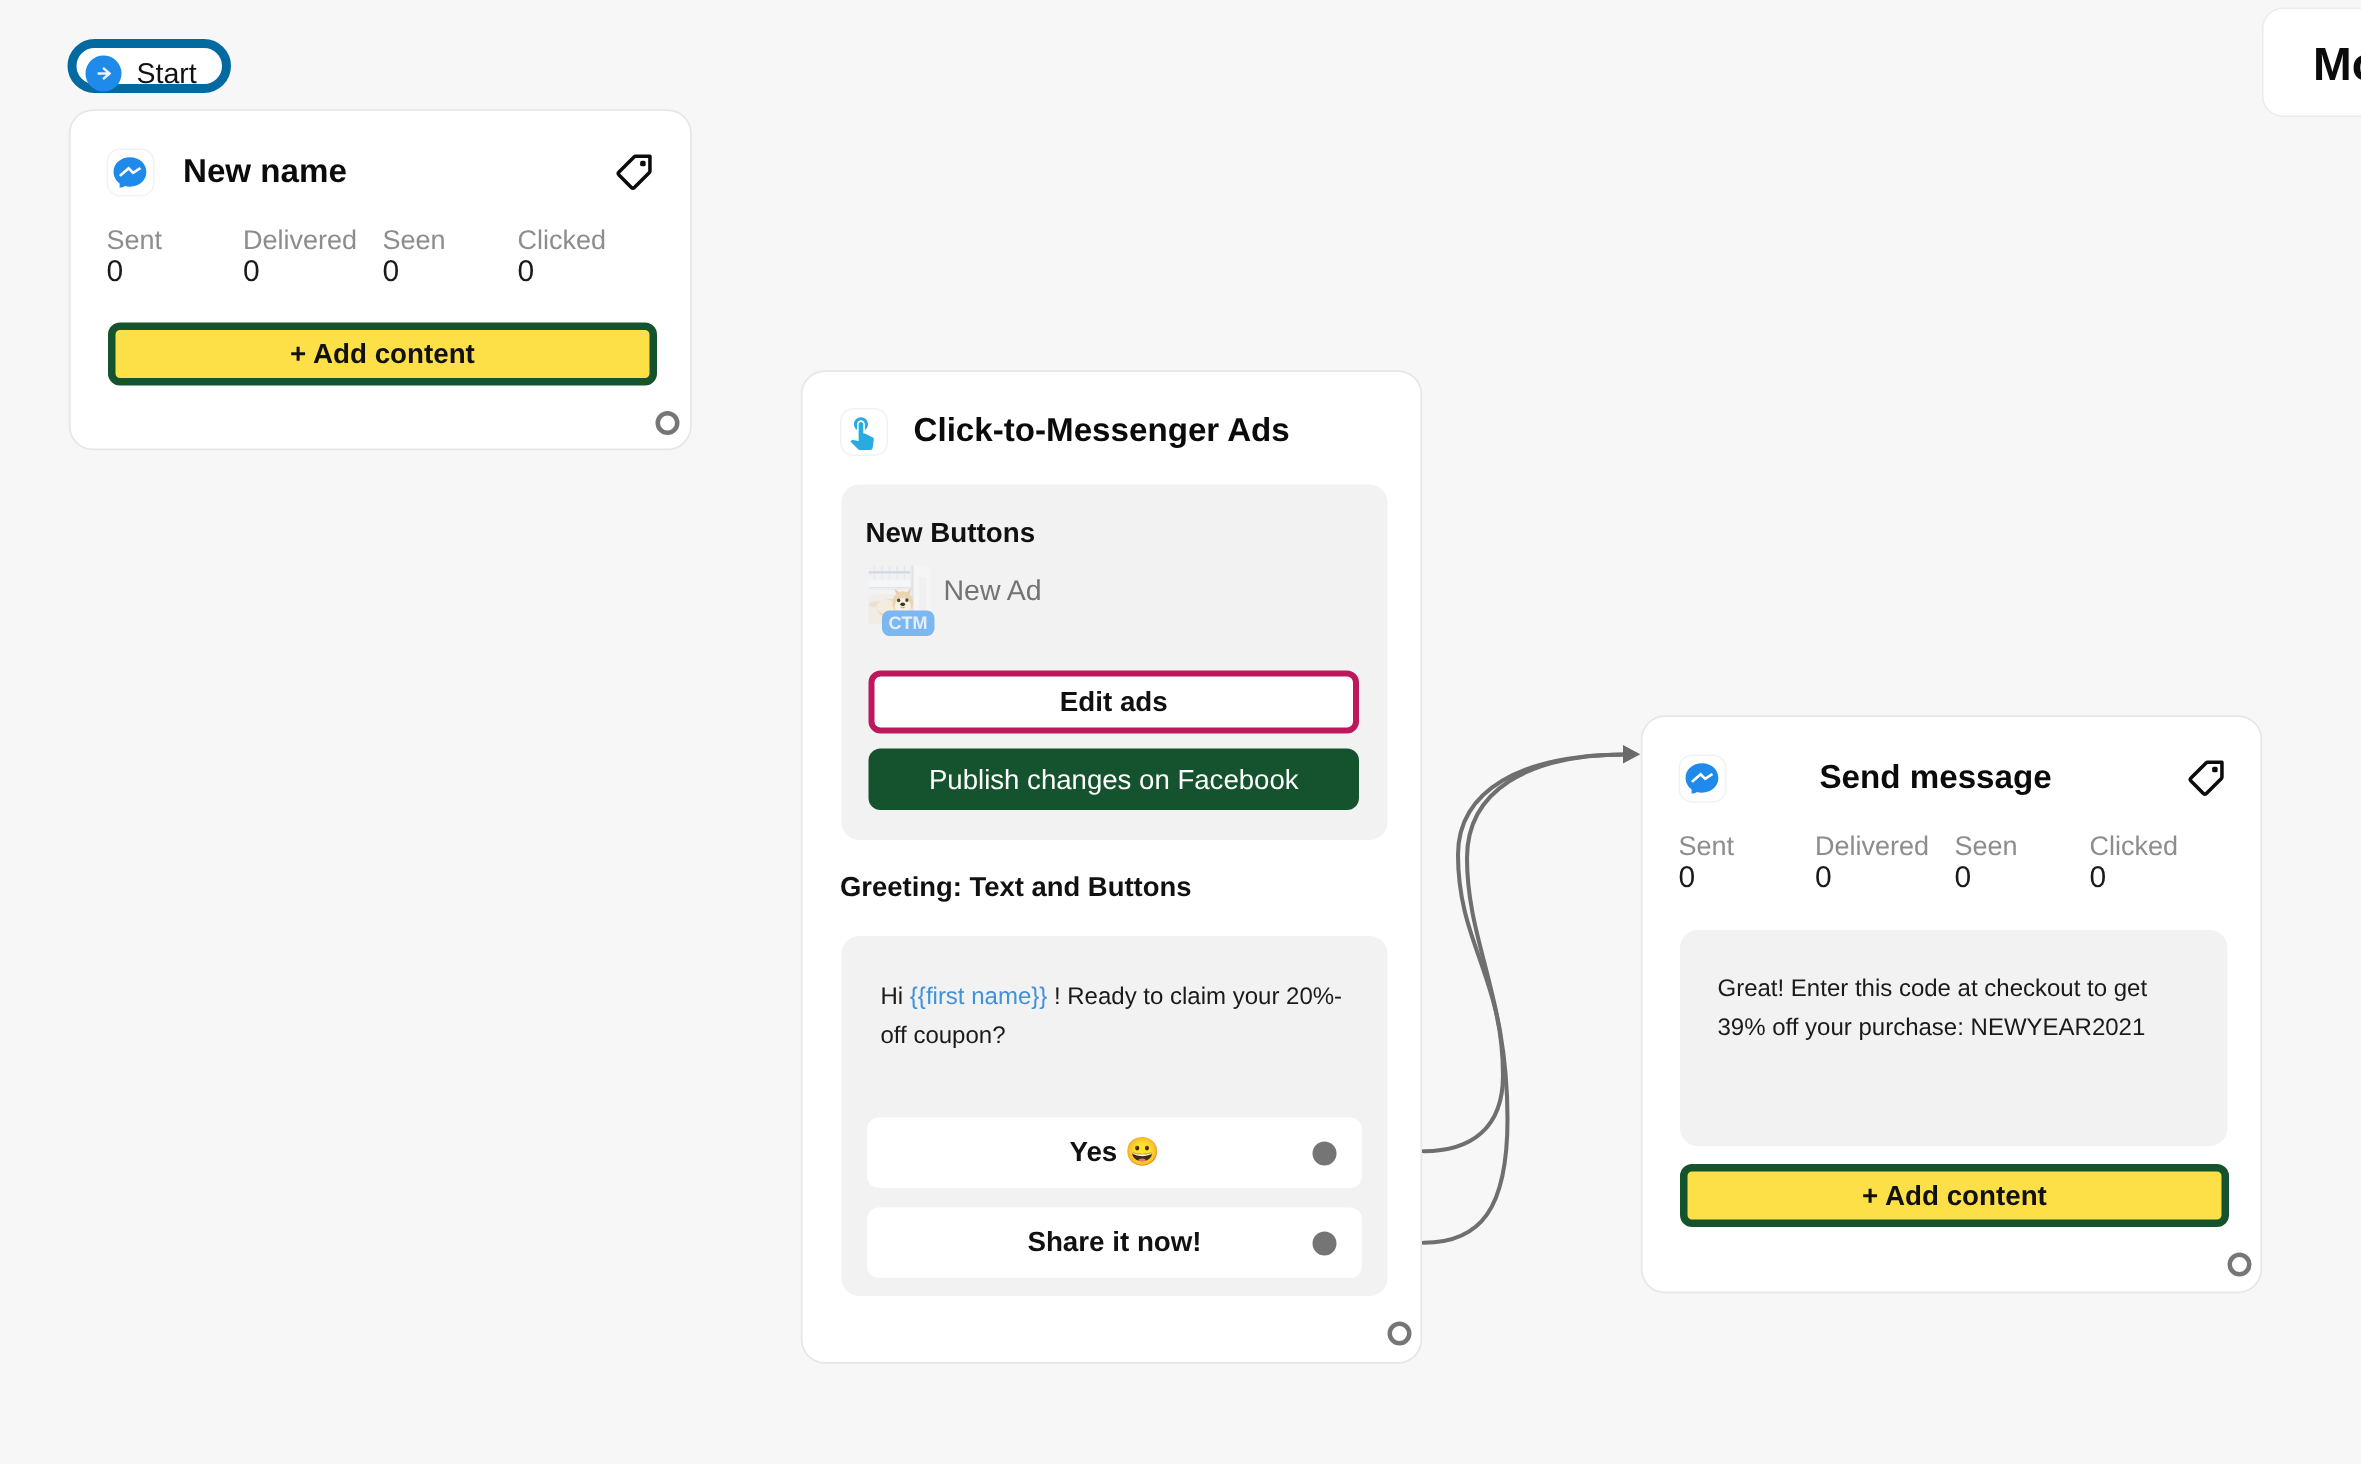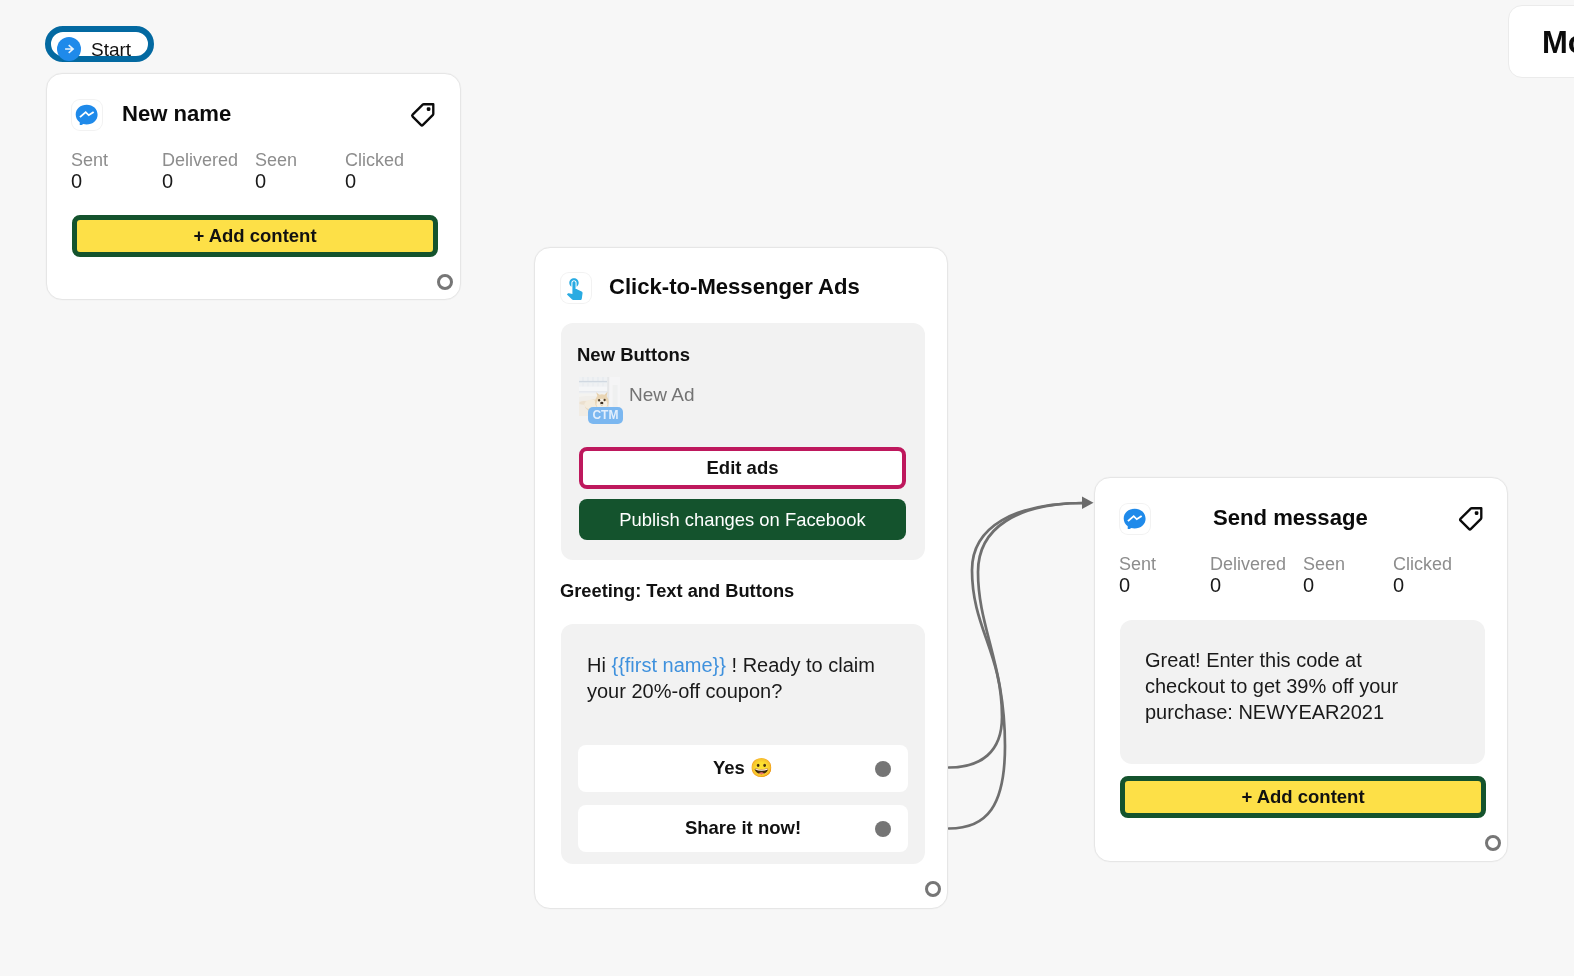--- a/index.html
+++ b/index.html
@@ -45,21 +45,21 @@
   .ad-name{position:absolute;font-size:19px;color:#737373;line-height:22px;}
 
   .btn-white{position:absolute;border:4px solid #be185d;border-radius:8px;background:#fff;
     display:flex;align-items:center;justify-content:center;
     font-size:18.5px;font-weight:bold;color:#111;box-sizing:border-box;}
   .btn-blue{position:absolute;border-radius:8px;background:#14532d;display:flex;
     align-items:center;justify-content:center;font-size:18.4px;color:#fff;box-sizing:border-box;}
 
   .section-title{position:absolute;font-size:18.3px;font-weight:bold;color:#111;line-height:21px;}
 
-  .msg-text{position:absolute;font-size:20px;color:#1a1a1a;line-height:26px;}
+  .msg-text{position:absolute;font-size:16px;color:#1a1a1a;line-height:26px;}
   .var{color:#3f91dd;}
 
   .reply-btn{position:absolute;background:#fff;border-radius:8px;box-sizing:border-box;}
   .reply-label{position:absolute;left:0;right:0;text-align:center;
     font-size:18.5px;font-weight:bold;color:#111;}
   .reply-dot{position:absolute;width:16px;height:16px;border-radius:50%;background:#757575;}
 
   .bubble{position:absolute;background:#f2f2f2;border-radius:12px;box-sizing:border-box;}
 
   .partial-card{position:absolute;background:#fff;border:1px solid #ebebeb;

